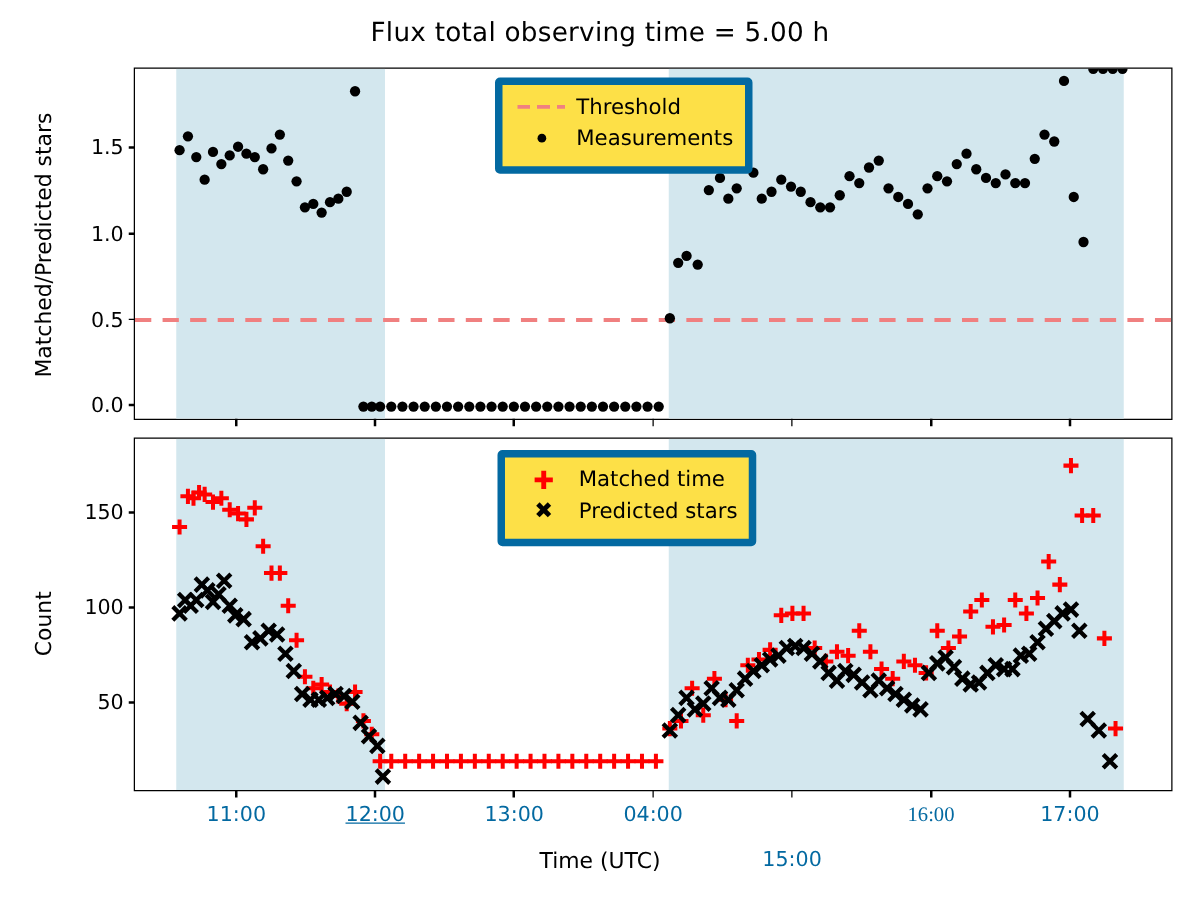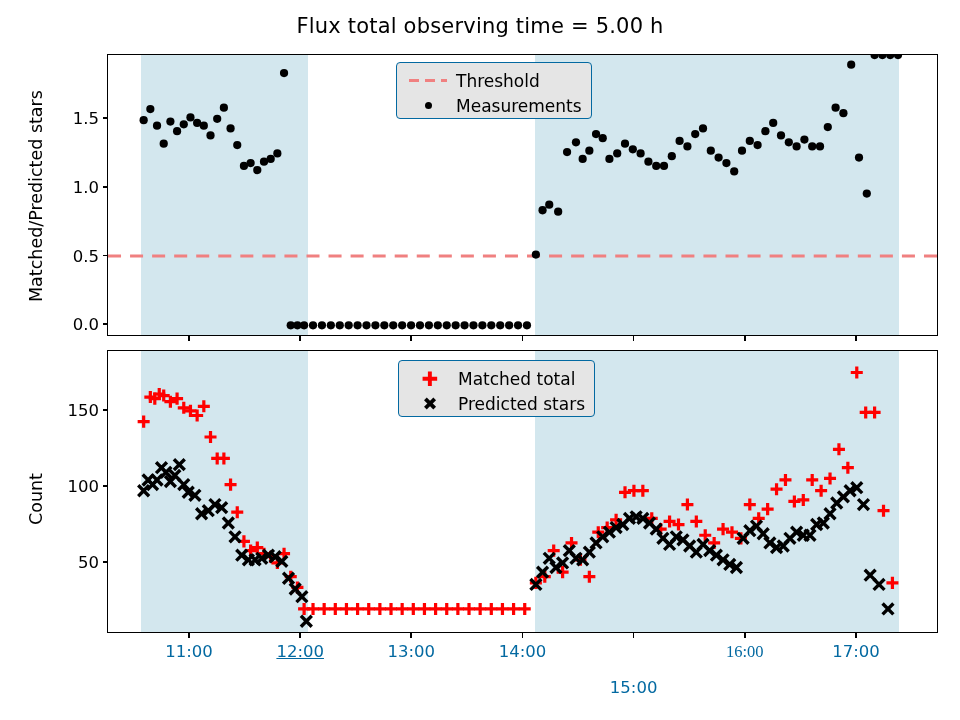--- a/index.html
+++ b/index.html
@@ -42,22 +42,22 @@
   .axis-label-x{
     position:absolute;width:960px;left:0;text-align:center;font-size:17.5px;color:#000;
   }
   .axis-label-y{
     position:absolute;font-size:17.5px;color:#000;white-space:nowrap;
     transform-origin:0 0;transform:rotate(-90deg);
   }
 
   
   .legend{
-    position:absolute;background:#e5e5e5;border:1px solid #0369a1;border-radius:4px;
-    padding:5px 9px 0 9px;
+    position:absolute;background:#fde047;border:6px solid #0369a1;border-radius:4px;
+    padding:5px 9px 10px 9px;
     box-shadow:0 0 0 0 rgba(0,0,0,0);
   }
   .legend-row{display:flex;align-items:center;height:25px;}
   .legend-marker{width:44px;display:flex;align-items:center;justify-content:center;}
   .legend-text{font-size:17px;color:#000;padding-left:6px;white-space:nowrap;}
 
   .dash-sample{width:38px;height:3.4px;
     background:repeating-linear-gradient(to right,#f08080 0 10px,transparent 10px 16px);}
   .dot-sample{width:7px;height:7px;border-radius:50%;background:#000;}
   .plus-sample{font-size:20px;line-height:1;color:#ff0000;font-weight:bold;}
@@ -390,21 +390,21 @@
       <div class="tick-x" style="left: 635.812px;"></div>
       <div class="tick-x" style="left: 746.968px;"></div>
     </div>
   <div id="bottom-decor">
       <div class="ticklabel-y" style="left: 39px; width: 60px; top: 562.393px;">50</div>
       <div class="ticklabel-y" style="left: 39px; width: 60px; top: 486.164px;">100</div>
       <div class="ticklabel-y" style="left: 39px; width: 60px; top: 409.934px;">150</div>
       <div class="ticklabel-x" style="left: 189.032px; top: 642px;">11:00</div>
       <div class="ticklabel-x" style="left: 300.188px; top: 642px; text-decoration: underline;">12:00</div>
       <div class="ticklabel-x" style="left: 411.344px; top: 642px;">13:00</div>
-      <div class="ticklabel-x" style="left: 522.5px; top: 642px;">14:00</div>
+      <div class="ticklabel-x" style="left: 522.5px; top: 642px;">04:00</div>
       <div class="ticklabel-x" style="left: 633.656px; top: 642px; margin-top: 36px;">15:00</div>
       <div class="ticklabel-x" style="left: 744.812px; top: 642px; font-family: Liberation Serif, serif;">16:00</div>
       <div class="ticklabel-x" style="left: 855.968px; top: 642px;">17:00</div>
     </div>
 
   <div class="legend" id="legend-top" style="left:396px;top:62px;">
     <div class="legend-row">
       <span class="legend-marker">
           <span class="dash-sample"></span>
         </span>
@@ -416,26 +416,27 @@
         </span>
       <span class="legend-text">Measurements</span>
     </div>
   </div>
 
   <div class="legend" id="legend-bottom" style="left:398px;top:360px;">
     <div class="legend-row">
       <span class="legend-marker">
           <span class="plus-sample">✚</span>
         </span>
-      <span class="legend-text">Matched total</span>
+      <span class="legend-text">Matched time</span>
     </div>
     <div class="legend-row">
       <span class="legend-marker">
           <span class="cross-sample">✖</span>
         </span>
       <span class="legend-text">Predicted stars</span>
     </div>
   </div>
 
+  <div class="axis-label-x" style="top:679px;">Time (UTC)</div>
   <div class="axis-label-y" id="ylabel-top" style="left:26px;top:302px;">Matched/Predicted stars</div>
   <div class="axis-label-y" id="ylabel-bottom" style="left:26px;top:525px;">Count</div>
 
 </div>
 
 </body></html>

